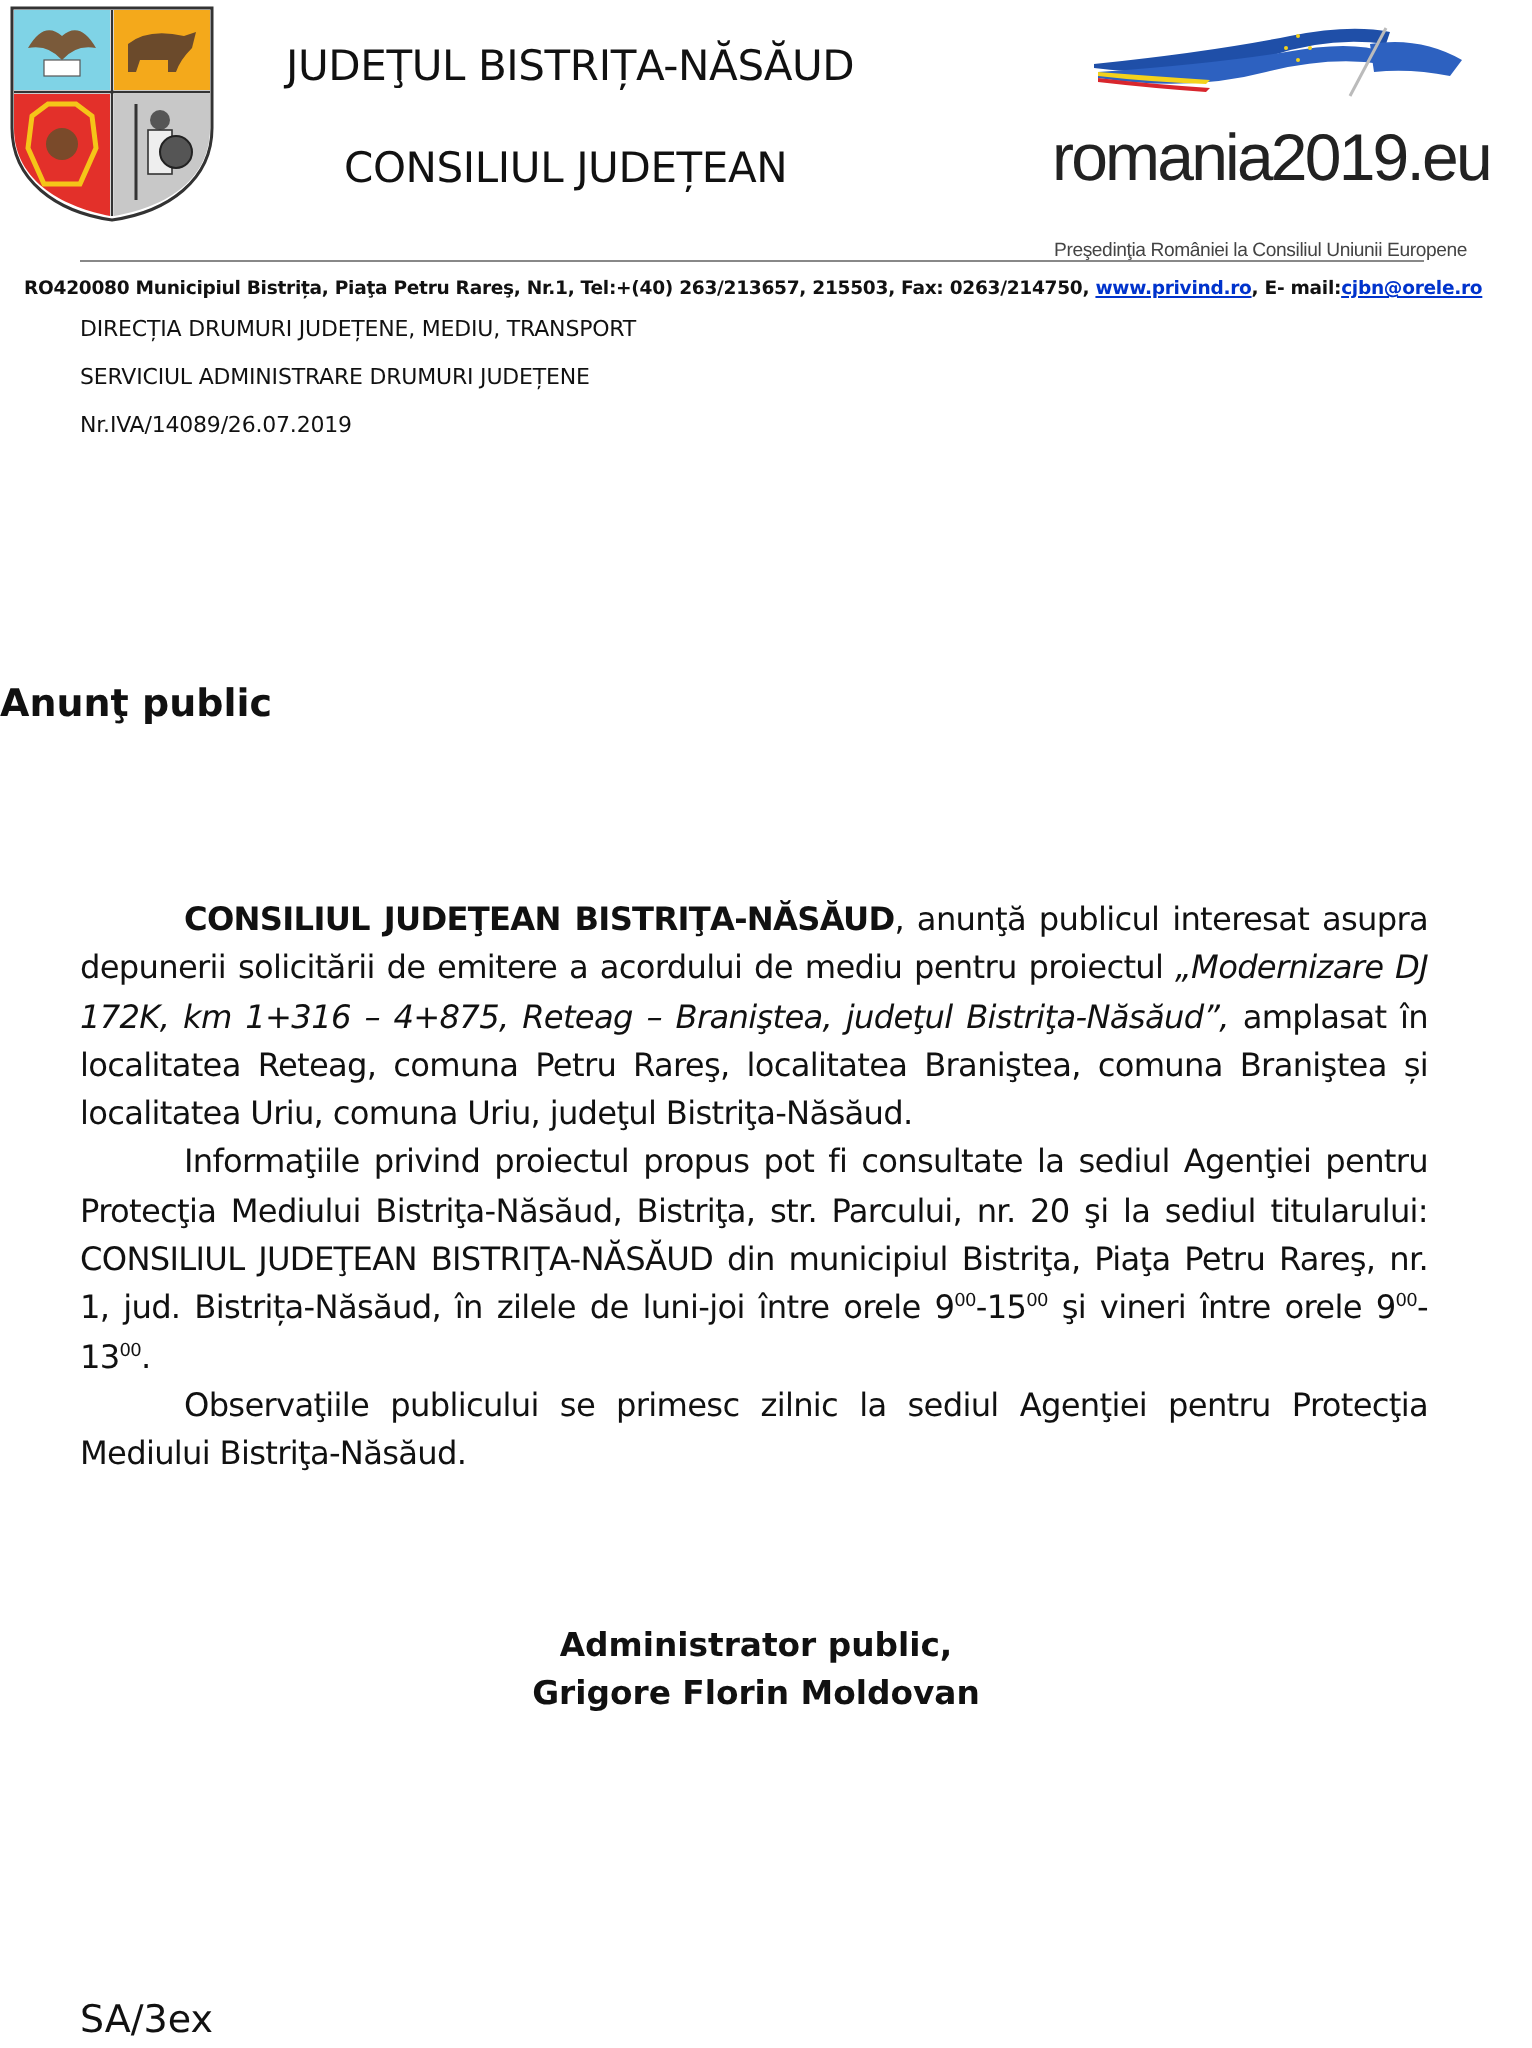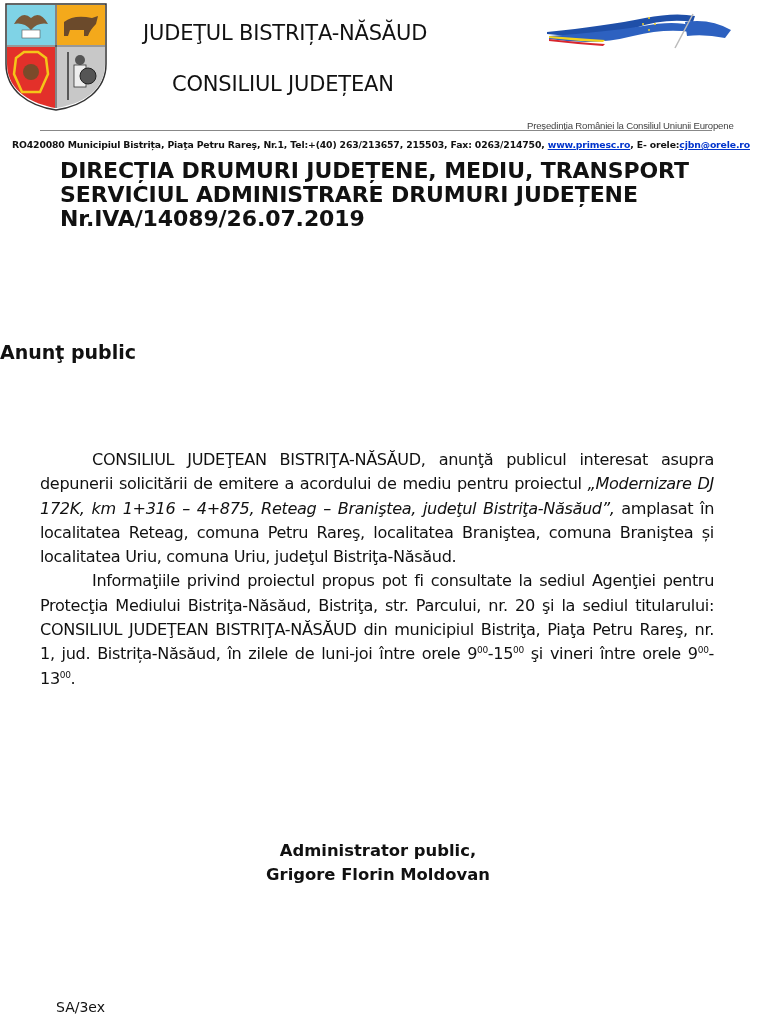--- a/index.html
+++ b/index.html
@@ -5,29 +5,29 @@
   html, body { margin: 0; padding: 0; background: #ffffff; }
   body { width: 766px; height: 1024px; position: relative; overflow: hidden;
          font-family: "DejaVu Sans", sans-serif; color: #111; }
   .abs { position: absolute; }
   #crest { left: 4px; top: 2px; width: 104px; height: 110px; }
   .hdr-title { font-family: "DejaVu Sans", sans-serif; font-weight: normal; font-size: 21px; white-space: nowrap; letter-spacing: -0.2px; }
   #logo-ro { left: 525px; top: 6px; width: 232px; height: 108px; }
   #hr { left: 40px; top: 130px; width: 672px; height: 0; border-top: 1.5px solid #888; }
   #address { left: 12px; top: 139px; font-size: 9.3px; font-weight: bold; white-space: nowrap; letter-spacing: -0.15px; }
   #address a { color: #0033cc; text-decoration: underline; }
-  .dept { left: 40px; font-size: 22px; font-weight: bold; white-space: nowrap; letter-spacing: -0.1px; margin-left: 20px; }
+  .dept { left: 40px; font-size: 11px; font-weight: normal; white-space: nowrap; letter-spacing: -0.1px; }
   #title { left: 0; width: 756px; top: 341px; text-align: left; font-size: 19px; font-weight: bold; }
   #body { left: 40px; top: 448px; width: 674px; font-family: "DejaVu Sans", sans-serif; font-size: 16.1px; line-height: 24.3px; text-align: justify; letter-spacing: -0.35px; }
   #body p { margin: 0; text-indent: 52px; }
-  #body b { font-weight: normal; margin-top: 39px; }
+  #body b { font-weight: bold; margin-top: 39px; }
   #body i { font-style: italic; }
   #body sup { font-size: 9px; line-height: 0; vertical-align: 6px; }
-  .sig { left: 0; width: 756px; text-align: center; font-size: 16.4px; font-weight: bold; margin-top: 28px; }
-  #footer { left: 56px; top: 999px; font-size: 14px; text-align: right; }
+  .sig { left: 0; width: 756px; text-align: center; font-size: 16.4px; font-weight: bold; }
+  #footer { left: 40px; top: 999px; font-size: 19px; text-align: right; }
 </style>
 </head>
 <body>
 
 <svg id="crest" class="abs" viewBox="0 0 104 110">
   <path d="M2 2 H102 V62 C102 88 80 104 52 108 C24 104 2 88 2 62 Z" fill="#fff" stroke="#333" stroke-width="1.5"></path>
   <rect x="3" y="3" width="48" height="40" fill="#7fd3e6"></rect>
   <rect x="53" y="3" width="48" height="40" fill="#f4a91b"></rect>
   <path d="M3 45 H51 V106 C30 102 3 90 3 62 Z" fill="#e3302a"></path>
   <path d="M53 45 H101 V62 C101 90 76 102 53 106 Z" fill="#c8c8c8"></path>
@@ -53,36 +53,38 @@
     <path d="M24 30 Q80 26 118 20 Q150 14 168 20 L166 26 Q140 22 108 30 Q70 40 24 33Z" fill="#2d61c0"></path>
     <path d="M24 30 Q50 32 80 34 L78 36 Q50 35 24 32Z" fill="#f4d21c"></path>
     <path d="M24 33 Q50 36 80 38 L78 40 Q50 38 24 35Z" fill="#d8262d"></path>
     <path d="M160 16 Q185 12 206 24 L200 32 Q180 28 162 30Z" fill="#2d61c0"></path>
     <line x1="150" y1="42" x2="168" y2="8" stroke="#bbb" stroke-width="1.5"></line>
     <circle cx="124" cy="12" r="1" fill="#f4d21c"></circle>
       <circle cx="118" cy="18" r="1" fill="#f4d21c"></circle>
     <circle cx="130" cy="18" r="1" fill="#f4d21c"></circle>
       <circle cx="124" cy="24" r="1" fill="#f4d21c"></circle>
   </svg>
+  <div style="position:absolute; left:1px; top:54px; font-family:'Liberation Sans',sans-serif; font-size:33px; letter-spacing:-1.4px; color:#222; white-space:nowrap;">romania2019.eu</div>
   <div style="position:absolute; left:2px; top:90px; font-family:'Liberation Sans',sans-serif; font-size:9.6px; color:#444; white-space:nowrap; letter-spacing:-0.2px;margin-top:24px;">Preşedinţia României la Consiliul Uniunii Europene</div>
 </div>
 
 <div id="hr" class="abs"></div>
 
 <div id="address" class="abs">
-  <span>RO420080 Municipiul Bistrița, Piaţa Petru Rareş, Nr.1, Tel:+(40) 263/213657, 215503, Fax: 0263/214750, </span><a>www.primesc.ro</a><span>, E- orele:</span><a>cjbn@orele.ro</a>
+  <span>RO420080 Municipiul Bistrița, Piaţa Petru Rareş, Nr.1, Tel:+(40) 263/213657, 215503, Fax: 0263/214750, </span><a>www.privind.ro</a><span>, E- mail:</span><a>cjbn@orele.ro</a>
 </div>
 
 <div class="abs dept" style="top:158px;">DIRECȚIA DRUMURI JUDEȚENE, MEDIU, TRANSPORT</div>
 <div class="abs dept" style="top:182px;">SERVICIUL ADMINISTRARE DRUMURI JUDEȚENE</div>
 <div class="abs dept" style="top:206px;">Nr.IVA/14089/26.07.2019</div>
 
 <div id="title" class="abs">Anunţ public</div>
 
 <div id="body" class="abs">
   <p><b>CONSILIUL JUDEŢEAN BISTRIŢA-NĂSĂUD</b><span>, anunţă publicul interesat asupra depunerii solicitării de emitere a acordului de mediu pentru proiectul </span><i>„Modernizare DJ 172K, km 1+316 – 4+875, Reteag – Braniştea, judeţul Bistriţa-Năsăud”,</i><span> amplasat în localitatea Reteag, comuna Petru Rareş, localitatea Braniştea, comuna Braniştea și localitatea Uriu, comuna Uriu, judeţul Bistriţa-Năsăud.</span></p>
   <p><span>Informaţiile privind proiectul propus pot fi consultate la sediul Agenţiei pentru Protecţia Mediului Bistriţa-Năsăud, Bistriţa, str. Parcului, nr. 20 şi la sediul titularului: CONSILIUL JUDEŢEAN BISTRIŢA-NĂSĂUD din municipiul Bistriţa, Piaţa Petru Rareş, nr. 1, jud. Bistrița-Năsăud, în zilele de luni-joi între orele 9</span><sup>00</sup>-<span>15</span><sup>00</sup><span> şi vineri între orele </span><span>9</span><sup>00</sup>-<span>13</span><sup>00</sup>.</p>
+  <p>Observaţiile publicului se primesc zilnic la sediul Agenţiei pentru Protecţia Mediului Bistriţa-Năsăud.</p>
 </div>
 
 <div class="abs sig" style="top:813px;">Administrator public,</div>
 <div class="abs sig" style="top:837px;">Grigore Florin Moldovan</div>
 
 <div id="footer" class="abs">SA/3ex</div>
 
 </body></html>

